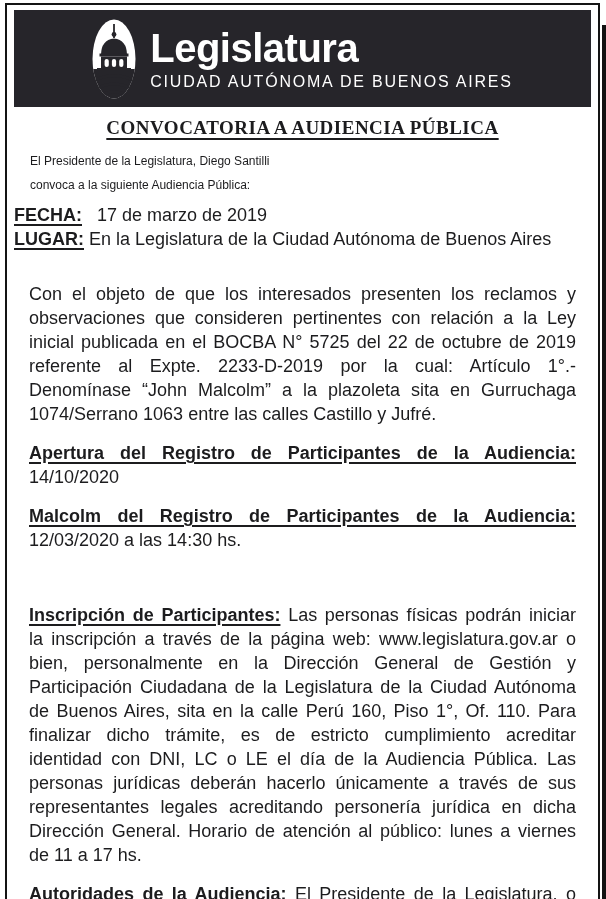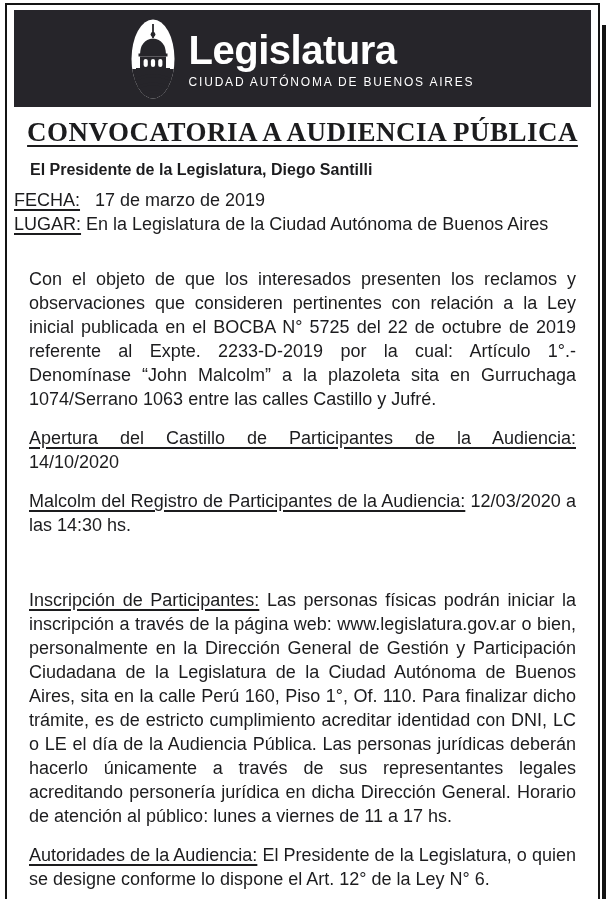--- a/index.html
+++ b/index.html
@@ -17,35 +17,35 @@
 
   
   .header-bar { background:var(--header-bg,#26252a); height:97px;
                 display:flex; align-items:center; justify-content:center; gap:14px; }
   .logo-egg { width:44px; height:80px; flex:0 0 auto; display:block; }
   .logo-egg .paper { fill:#ffffff; }
   .logo-egg .ink   { fill:var(--header-bg,#26252a); }
   .logo-egg .arc   { fill:none; stroke:var(--header-bg,#26252a); stroke-width:3.2; }
   .logo-text { color:#fff; }
   .logo-title { font-size:40px; font-weight:bold; letter-spacing:-0.5px; line-height:1.05; }
-  .logo-subtitle { font-size:12px; letter-spacing:1.8px; margin-top:4px; white-space:nowrap; }
+  .logo-subtitle { font-size:16px; letter-spacing:1.8px; margin-top:4px; white-space:nowrap; }
 
   
   .doc-title { text-align:center; margin:10px 0 4px 0;
-               font-family:"Liberation Serif", serif; font-weight:bold; font-size:27px;
+               font-family:"Liberation Serif", serif; font-weight:bold; font-size:19px;
                letter-spacing:0.5px; }
   .doc-title span { text-decoration:underline; text-decoration-thickness:2px; text-underline-offset:4px; }
 
   
-  .intro { margin:10px 0 0 16px; font-weight:bold; font-size:16px; line-height:24px; }
+  .intro { margin:10px 0 0 16px; font-weight:normal; font-size:12px; line-height:24px; }
 
   
   .content { font-size:18px; line-height:24px; margin-top:6px; }
   .row { margin:0; }
-  .lbl { font-weight:normal; text-decoration:underline; text-decoration-thickness:2px;
+  .lbl { font-weight:bold; text-decoration:underline; text-decoration-thickness:2px;
          text-underline-offset:3px; }
   .gap-md { height:16px; }
   .gap-lg { height:21px; }
   .para { text-align:justify; margin:15px; }
   .stretch { display:block; text-align:justify; text-align-last:justify; }
   .fecha-val { margin-left:0.55em; }
 </style>
 </head>
 <body>
 
@@ -82,40 +82,41 @@
         <div class="logo-subtitle">CIUDAD AUTÓNOMA DE BUENOS AIRES</div>
       </div>
     </div>
 
     <div class="doc-title">
       <span>CONVOCATORIA A AUDIENCIA PÚBLICA</span>
     </div>
 
     <div class="intro">
       <div>El Presidente de la Legislatura, Diego Santilli</div>
+      <div>convoca a la siguiente Audiencia Pública:</div>
     </div>
 
     <div class="content">
 
       <p class="row">
         <span class="lbl">FECHA:</span>
         <span class="fecha-val">17 de marzo de 2019</span>
       </p>
       <p class="row">
         <span class="lbl">LUGAR:</span>
         <span>En la Legislatura de la Ciudad Autónoma de Buenos Aires</span>
       </p>
 
       <div class="gap-md"></div>
 
 
       <p class="para">Con el objeto de que los interesados presenten los reclamos y observaciones que consideren pertinentes con relación a la Ley inicial publicada en el BOCBA N° 5725 del 22 de octubre de 2019 referente al Expte. 2233-D-2019 por la cual: Artículo 1°.- Denomínase “John Malcolm” a la plazoleta sita en Gurruchaga 1074/Serrano 1063 entre las calles Castillo y Jufré.</p>
 
       <p class="para">
-        <span class="lbl stretch">Apertura del Castillo de Participantes de la Audiencia:</span>
+        <span class="lbl stretch">Apertura del Registro de Participantes de la Audiencia:</span>
         <span>14/10/2020</span>
       </p>
 
       <p class="para">
         <span class="lbl">Malcolm del Registro de Participantes de la Audiencia:</span>
         <span>12/03/2020 a las 14:30 hs.</span>
       </p>
 
       <div class="gap-lg"></div>
 

